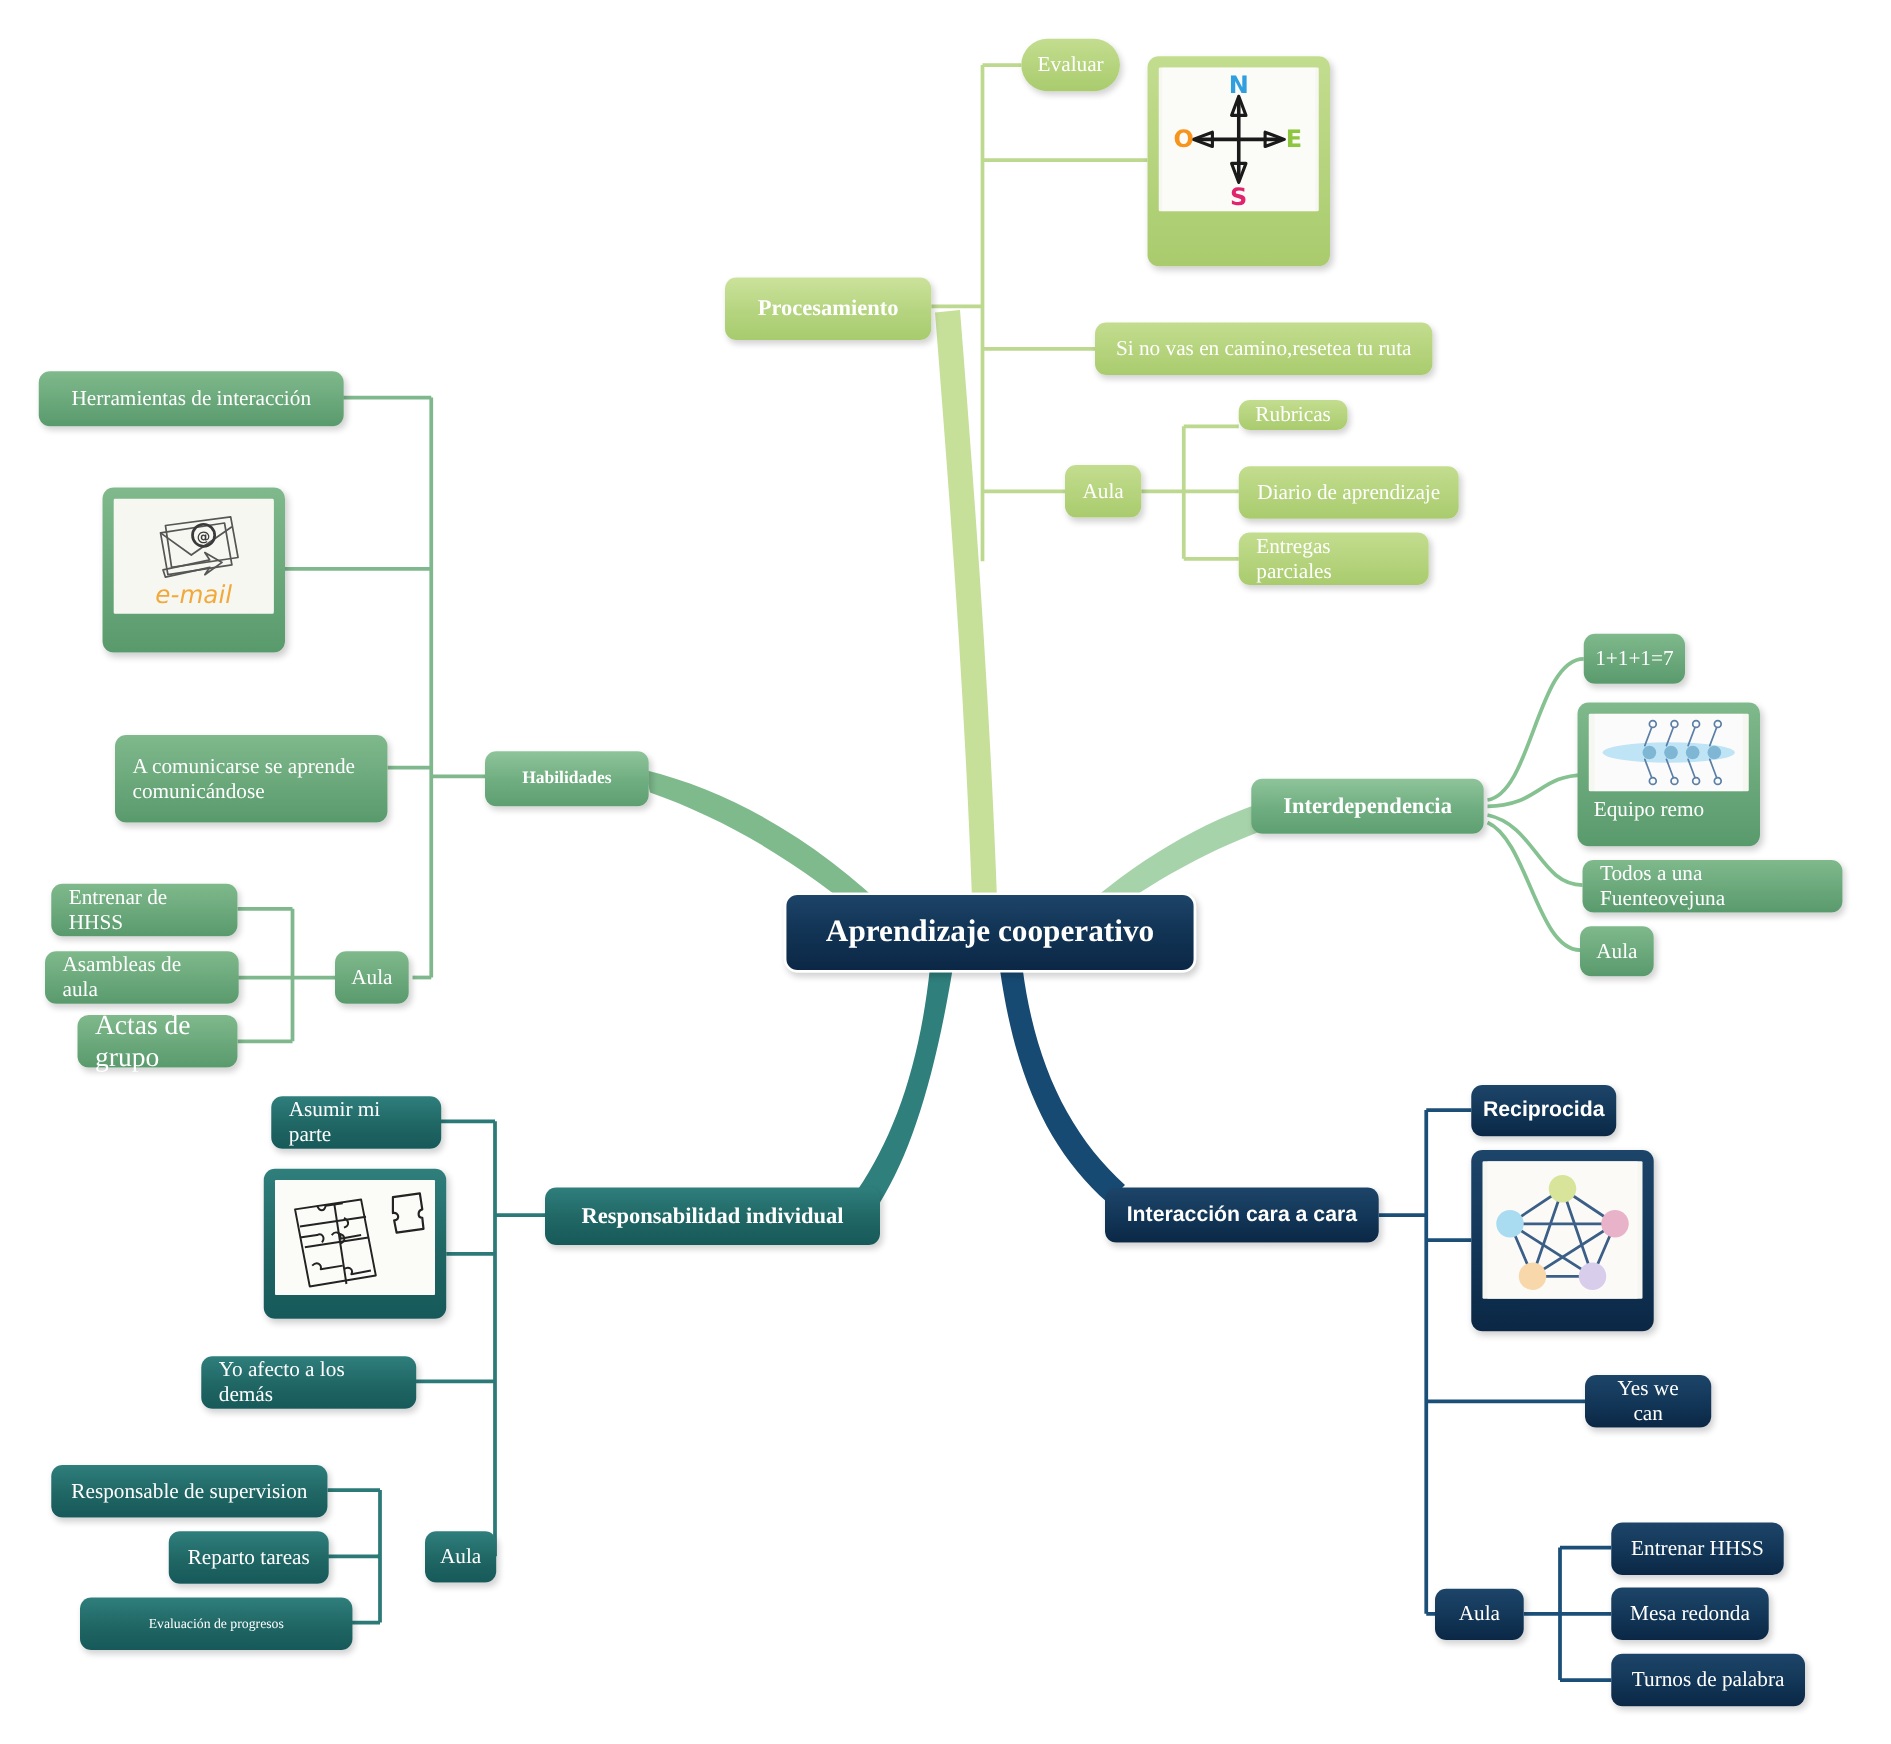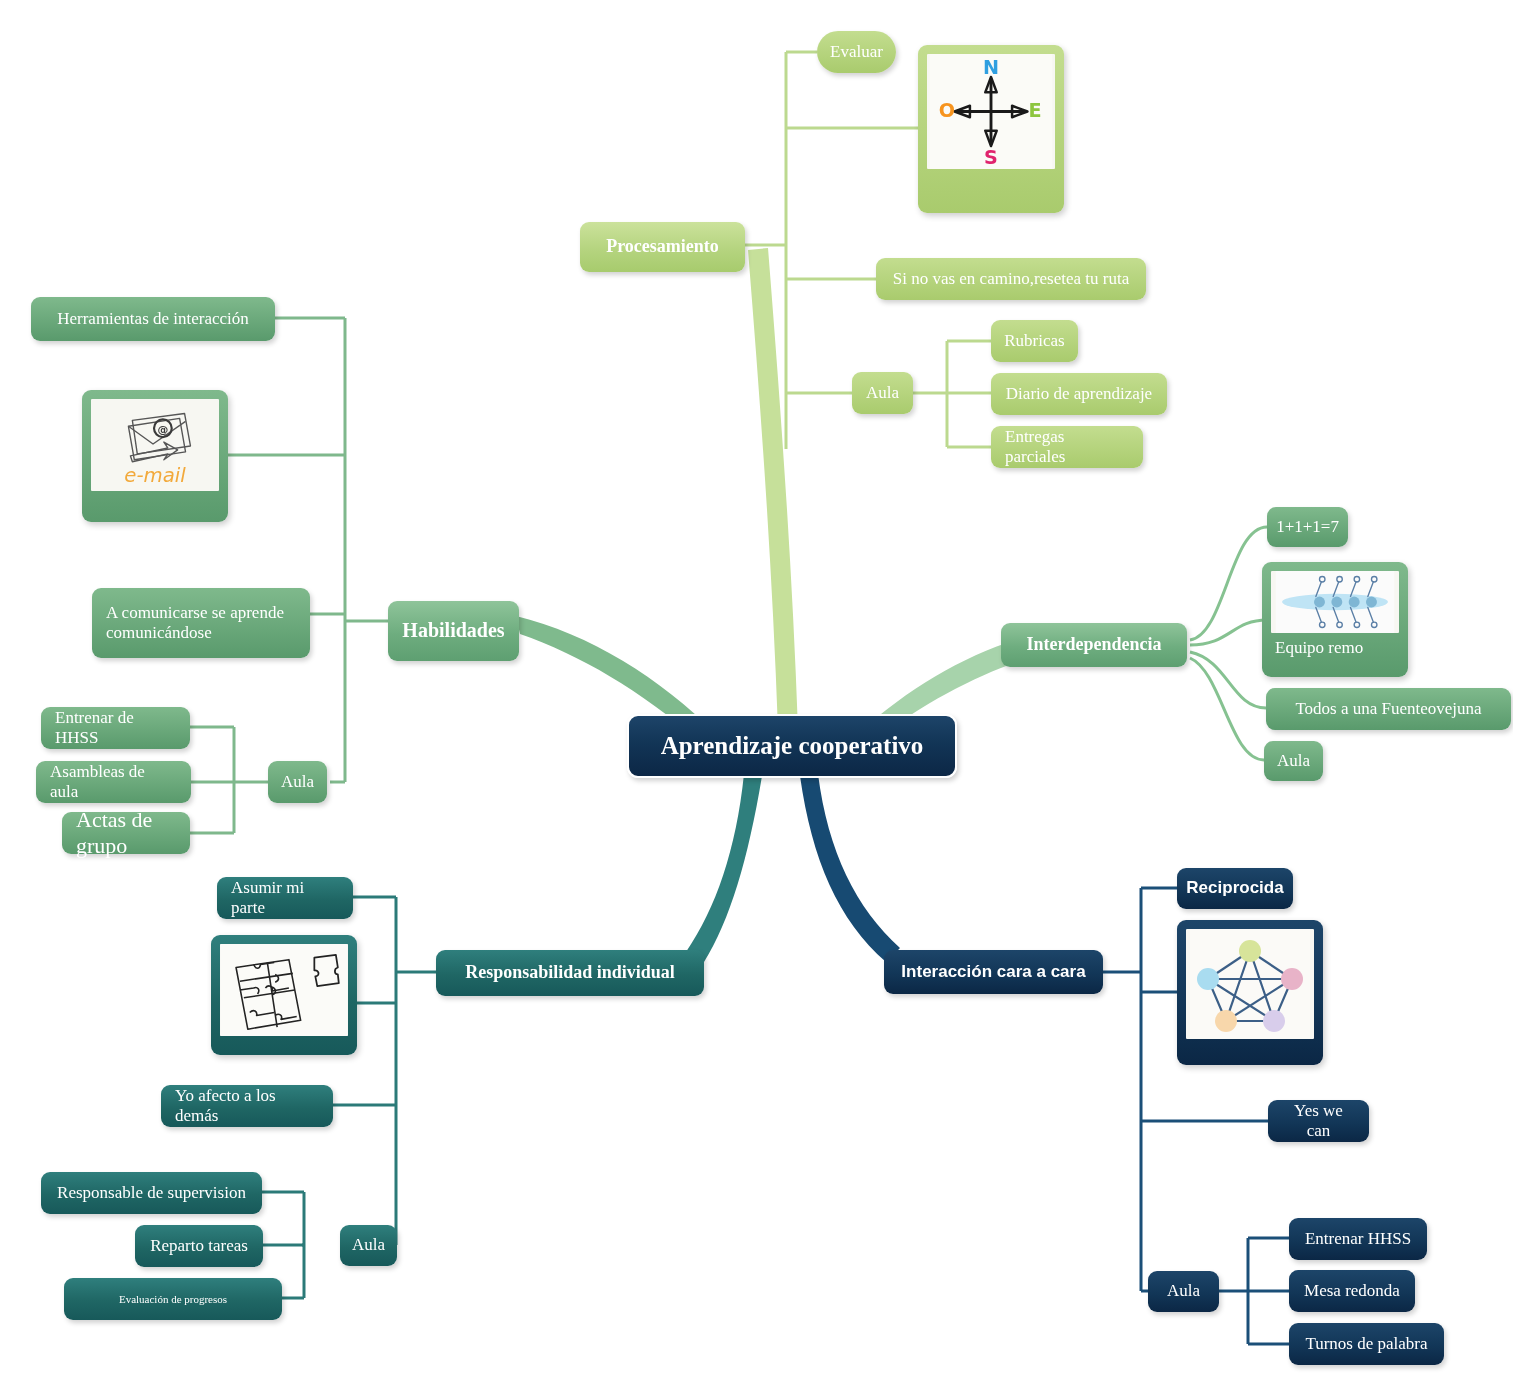--- a/index.html
+++ b/index.html
@@ -132,21 +132,21 @@
   </div>
 
   <div class="node pal-limedark t-serif" style="left:876px;top:258px;width:270px;height:42px;font-size:17px;">
     <span>Si no vas en camino,resetea tu ruta</span>
   </div>
 
   <div class="node pal-limedark t-serif" style="left:852px;top:372px;width:61px;height:42px;font-size:17px;">
     <span>Aula</span>
   </div>
 
-  <div class="node pal-limedark t-serif" style="left:991px;top:320px;width:87px;height:42px;font-size:17px;">
+  <div class="node pal-limedark t-serif" style="left:991px;top:320px;width:87px;height:24px;font-size:17px;">
     <span>Rubricas</span>
   </div>
 
   <div class="node pal-limedark t-serif" style="left:991px;top:373px;width:176px;height:42px;font-size:17px;">
     <span>Diario de aprendizaje</span>
   </div>
 
   <div class="node pal-limedark t-serif" style="left:991px;top:426px;width:152px;height:42px;font-size:17px;">
     <span>Entregas parciales</span>
   </div>
@@ -164,21 +164,21 @@
         <path d="M26,60 L42,54 L42,66 Z"></path>
         <path d="M102,60 L86,54 L86,66 Z"></path>
       </g>
       <text x="64" y="21" text-anchor="middle" fill="#2f9fe0" font-family="'DejaVu Sans',sans-serif" font-size="20" font-weight="bold">N</text>
       <text x="64" y="115" text-anchor="middle" fill="#e0246e" font-family="'DejaVu Sans',sans-serif" font-size="20" font-weight="bold">S</text>
       <text x="110" y="66" text-anchor="middle" fill="#8dc63f" font-family="'DejaVu Sans',sans-serif" font-size="20" font-weight="bold">E</text>
       <text x="18" y="66" text-anchor="middle" fill="#f7941e" font-family="'DejaVu Sans',sans-serif" font-size="20" font-weight="bold">O</text>
     </svg>
   </div>
 
-  <div class="node pal-green t-serif bold" style="left:388px;top:601px;width:131px;height:60px;font-size:20px;">
+  <div class="node pal-green t-serif bold" style="left:388px;top:601px;width:131px;height:44px;font-size:14px;">
     <span>Habilidades</span>
   </div>
 
   <div class="node pal-green2 t-serif" style="left:31px;top:297px;width:244px;height:44px;font-size:17px;">
     <span>Herramientas de interacción</span>
   </div>
 
   <div class="node pal-green2 t-serif" style="left:92px;top:588px;width:218px;height:70px;font-size:17px;justify-content:flex-start;text-align:left;">
     <span>A comunicarse se aprende comunicándose</span>
   </div>
@@ -215,21 +215,21 @@
   </div>
 
   <div class="node pal-green t-serif bold" style="left:1001px;top:623px;width:186px;height:44px;font-size:18px;">
     <span>Interdependencia</span>
   </div>
 
   <div class="node pal-green2 t-serif" style="left:1267px;top:507px;width:81px;height:40px;font-size:17px;">
     <span>1+1+1=7</span>
   </div>
 
-  <div class="node pal-green2 t-serif" style="left:1266px;top:688px;width:245px;height:42px;font-size:17px;">
+  <div class="node pal-green2 t-serif" style="left:1266px;top:688px;width:208px;height:42px;font-size:17px;">
     <span>Todos a una Fuenteovejuna</span>
   </div>
 
   <div class="node pal-green2 t-serif" style="left:1264px;top:741px;width:59px;height:40px;font-size:17px;">
     <span>Aula</span>
   </div>
 
   <div class="imgnode pal-green2" style="left:1262px;top:562px;width:146px;height:115px;">
     <svg class="thumb" viewBox="0 0 130 68" style="height:62px;">
       <rect x="0" y="0" width="130" height="68" fill="#fbfbfb"></rect>

